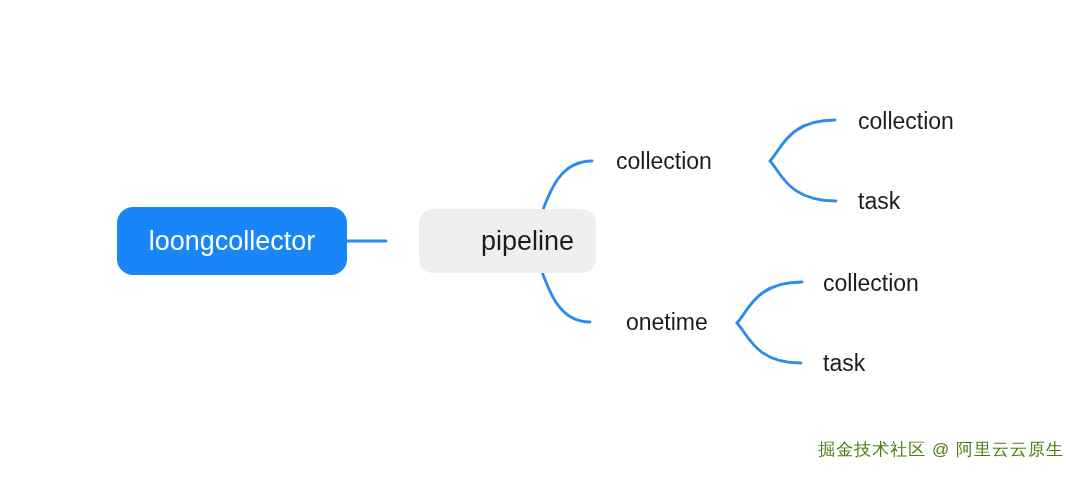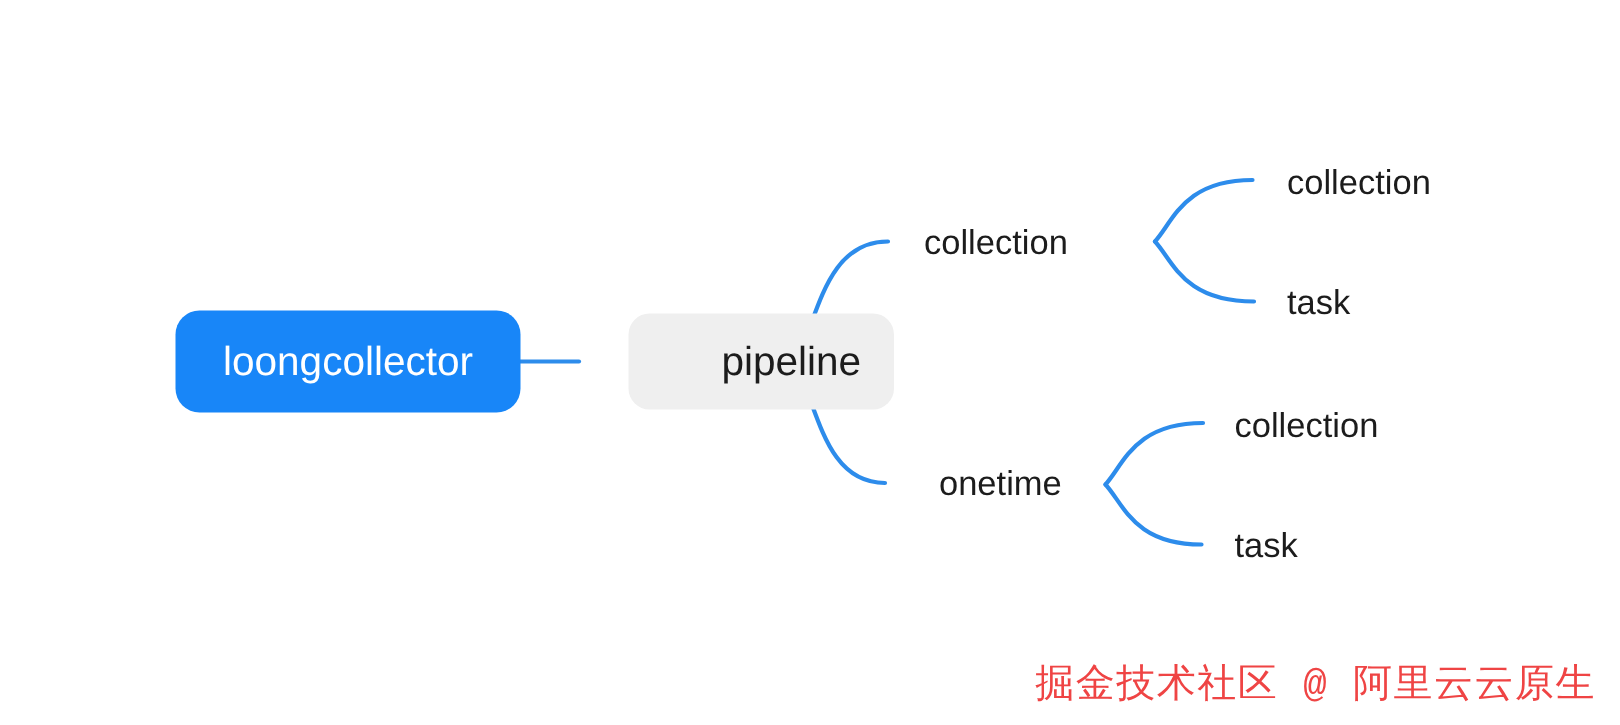--- a/index.html
+++ b/index.html
@@ -59,26 +59,25 @@
   }
   .pos-continuous   { left: 616px; top: 146px; }
   .pos-collection-a { left: 858px; top: 106px; }
   .pos-task-a       { left: 858px; top: 186px; }
   .pos-onetime      { left: 616px; top: 307px; margin-left: 10px; }
   .pos-collection-b { left: 823px; top: 268px; }
   .pos-task-b       { left: 823px; top: 348px; }
   .watermark {
     position: absolute;
     right: 16px; top: 438px;
-    font-size: 26px;
+    font-size: 17px;
     letter-spacing: 1px;
-    color: #ef4444;
+    color: #4d7c0f;
     text-shadow: 2px 2px 0 #ffffff, 1px 1px 0 #fefefe;
     white-space: nowrap;
-    font-family: Liberation Mono, monospace;
   }
 </style>
 </head>
 <body>
 
 <div class="canvas">
 
   <svg class="connectors" width="1080" height="483" viewBox="0 0 1080 483" aria-hidden="true">
     <path d="M 317 241 L 386 241"></path>
     <path d="M 529 242 C 545 218 548 161 592 161"></path>

